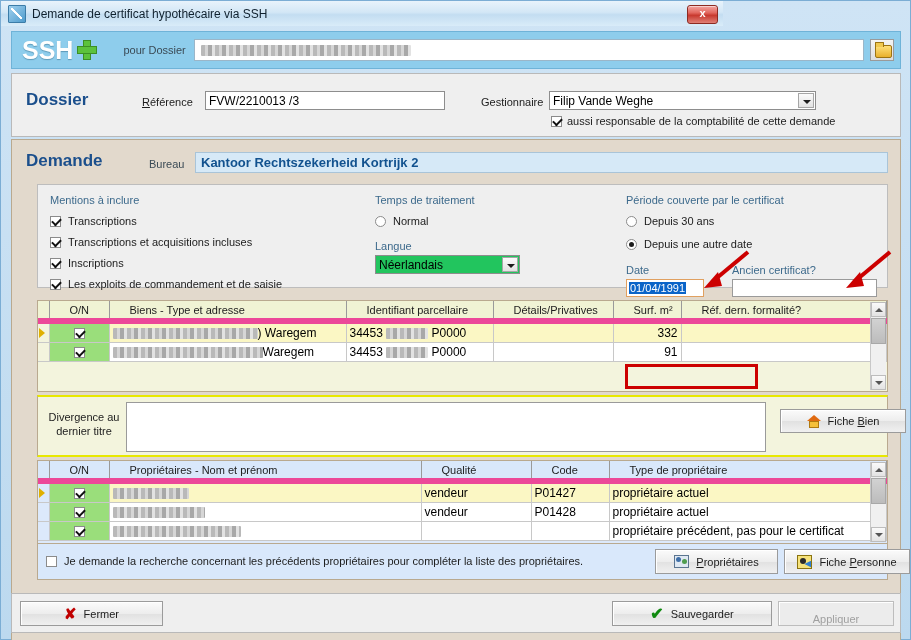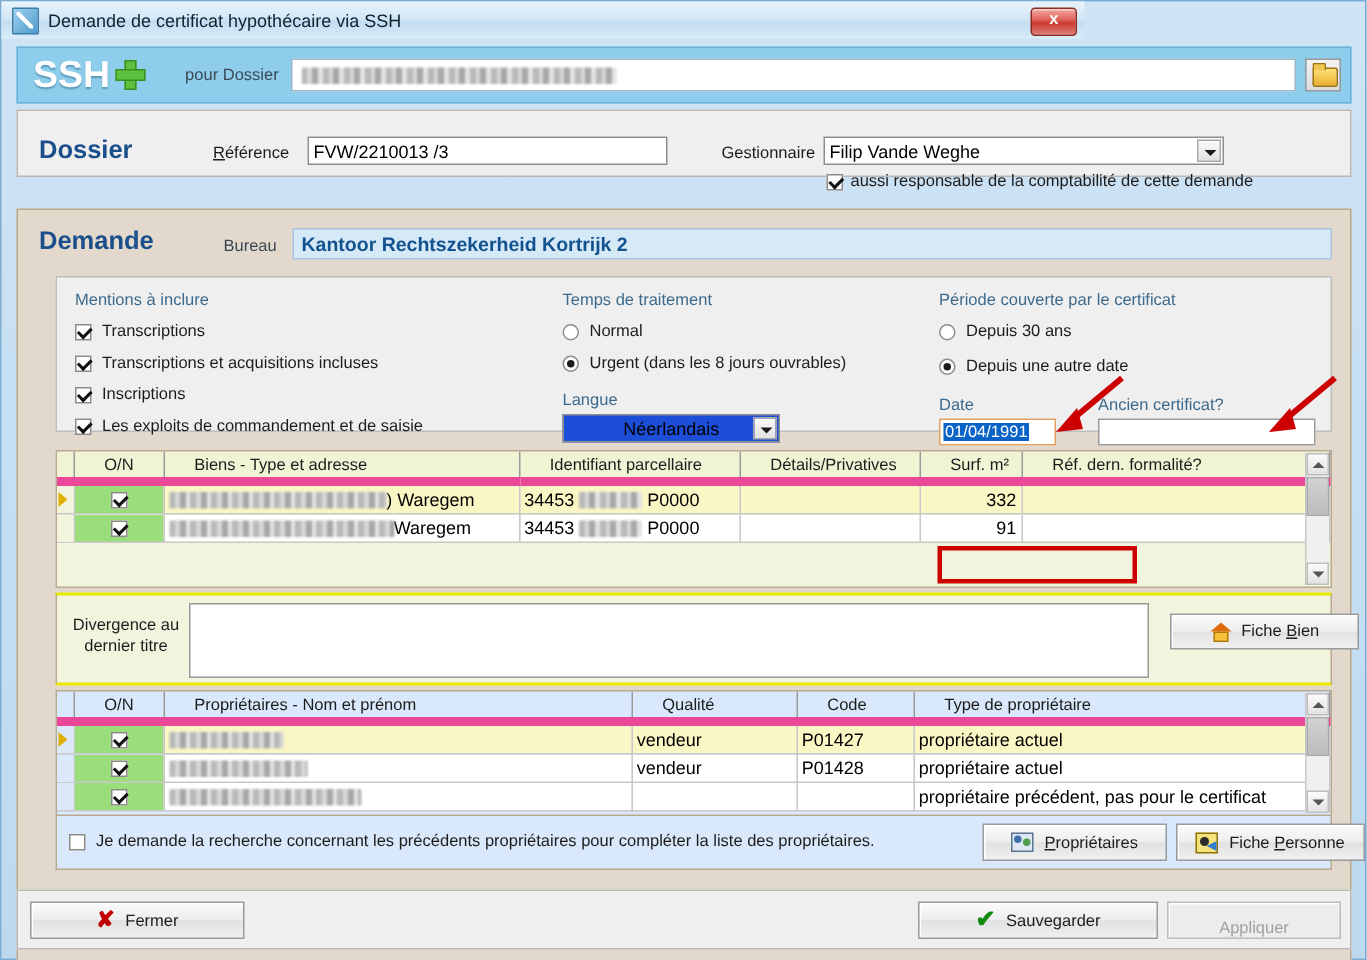--- a/index.html
+++ b/index.html
@@ -83,21 +83,21 @@
     background:linear-gradient(to bottom,#ffe07a,#e8b02c);
     border:1px solid #9c7312;border-radius:1px 2px 2px 2px;
   }
   .folder-glyph:before{
     content:"";position:absolute;left:-1px;top:-4px;width:7px;height:4px;
     background:#f0c850;border:1px solid #9c7312;border-bottom:none;border-radius:1px 1px 0 0;
   }
 
   
   #dossier-panel{
-    position:absolute;left:10px;top:72px;width:890px;height:45px;
+    position:absolute;left:10px;top:72px;width:890px;height:64px;
     background:#efefef;border:1px solid #b9b9b9;box-sizing:border-box;
   }
   .panel-title{
     font-size:17px;font-weight:bold;color:#1b4f8c;
   }
   #dossier-panel .panel-title{position:absolute;left:14px;top:16px;}
   .lbl{color:#1c1c1c;font-size:11px;}
   .lbl u{text-decoration:underline;}
   #ref-label{position:absolute;left:130px;top:22px;}
   #ref-input{
@@ -164,22 +164,22 @@
   .rdo.on:after{
     content:"";position:absolute;left:2px;top:2px;width:5px;height:5px;border-radius:50%;
     background:#1c1c1c;
   }
   #col-mentions{left:12px;top:9px;width:300px;}
   #col-temps{left:337px;top:9px;width:270px;}
   #col-periode{left:588px;top:9px;width:255px;}
   #langue-lbl{margin-top:13px;}
   #langue-select{
     margin-top:3px;width:145px;height:19px;position:relative;
-    background:#1d4ed8;border:1px solid #8d8d8d;box-sizing:border-box;
-    font-size:12px;padding:1px 3px;line-height:16px;color:#000;text-align:center;
+    background:#22c55e;border:1px solid #8d8d8d;box-sizing:border-box;
+    font-size:12px;padding:1px 3px;line-height:16px;color:#000;
   }
   
   #red-box{
     position:absolute;left:613px;top:224px;width:133px;height:25px;
     border:3px solid #cc0000;box-sizing:border-box;pointer-events:none;
   }
   .date-lbl{color:#3d6a8c;}
   #date-field{
     width:78px;height:18px;background:#fff;border:1px solid #e0a060;
     box-sizing:border-box;font-size:11px;padding:1px 2px;line-height:14px;
@@ -392,24 +392,20 @@
           <span class="cbx checked"></span>
           <span class="lbl">Les exploits de commandement et de saisie</span>
         </div>
       </div>
 
       <div class="opt-col" id="col-temps">
         <div class="grp-head">Temps de traitement</div>
         <div class="opt-row">
           <span class="rdo"></span>
           <span class="lbl">Normal</span>
-        </div>
-        <div class="opt-row">
-          <span class="rdo on"></span>
-          <span class="lbl">Urgent (dans les 8 jours ouvrables)</span>
         </div>
         <div class="grp-head" id="langue-lbl">Langue</div>
         <div id="langue-select">
           <span>Néerlandais</span>
           <span class="combo-arrow"></span>
         </div>
       </div>
 
       <div class="opt-col" id="col-periode">
         <div class="grp-head">Période couverte par le certificat</div>

